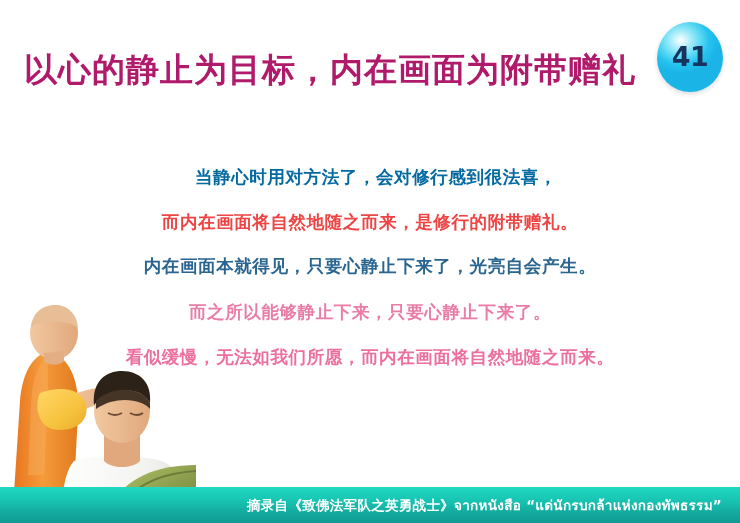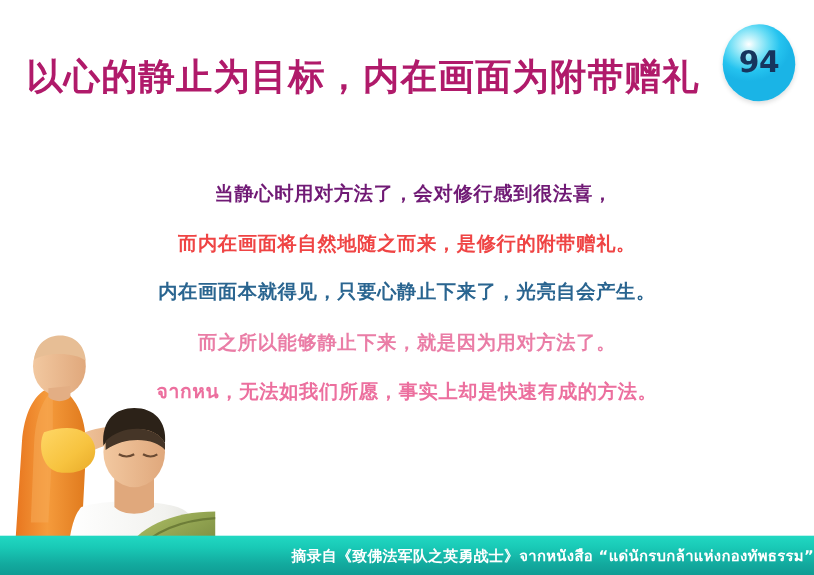--- a/index.html
+++ b/index.html
@@ -93,42 +93,42 @@
     height: 36px;
     background: linear-gradient(to bottom, #21d8c2 0%, #19c9b6 30%, #13ab9f 70%, #0f9b93 100%);
     display: flex;
     align-items: center;
     justify-content: flex-end;
   }
   .footer-text {
     color: #ffffff;
     font-size: 13.5px;
     font-weight: bold;
-    padding-right: 0;
+    padding-right: 18px;
     white-space: nowrap;
     letter-spacing: 0.3px;
   }
 </style>
 </head>
 <body>
 
 <div id="slide">
 
   <div class="badge">
-    <span class="badge-num">94</span>
+    <span class="badge-num">41</span>
   </div>
 
   <div class="title">以心的静止为目标，内在画面为附带赠礼</div>
 
   <div class="body-block">
-    <div class="body-line" style="color:#701a75;padding-left:12px;">当静心时用对方法了，会对修行感到很法喜，</div>
+    <div class="body-line" style="color:#0369a1;padding-left:12px;">当静心时用对方法了，会对修行感到很法喜，</div>
     <div class="body-line" style="color:#ef4444;">而内在画面将自然地随之而来，是修行的附带赠礼。</div>
     <div class="body-line" style="color:#2a6590;font-family:Liberation Mono, monospace;">内在画面本就得见，只要心静止下来了，光亮自会产生。</div>
-    <div class="body-line" style="color:#ea7da6;">而之所以能够静止下来，就是因为用对方法了。</div>
-    <div class="body-line" style="color:#ec6f9e;">จากหน，无法如我们所愿，事实上却是快速有成的方法。</div>
+    <div class="body-line" style="color:#ea7da6;">而之所以能够静止下来，只要心静止下来了。</div>
+    <div class="body-line" style="color:#ec6f9e;">看似缓慢，无法如我们所愿，而内在画面将自然地随之而来。</div>
   </div>
 
   <div class="illus">
     <svg width="196" height="230" viewBox="0 0 196 230" xmlns="http://www.w3.org/2000/svg">
       <defs>
         <linearGradient id="robeG" x1="0" y1="0" x2="1" y2="0">
           <stop offset="0%" stop-color="#e8761f"></stop>
           <stop offset="45%" stop-color="#f59b3c"></stop>
           <stop offset="100%" stop-color="#e07a1d"></stop>
         </linearGradient>

